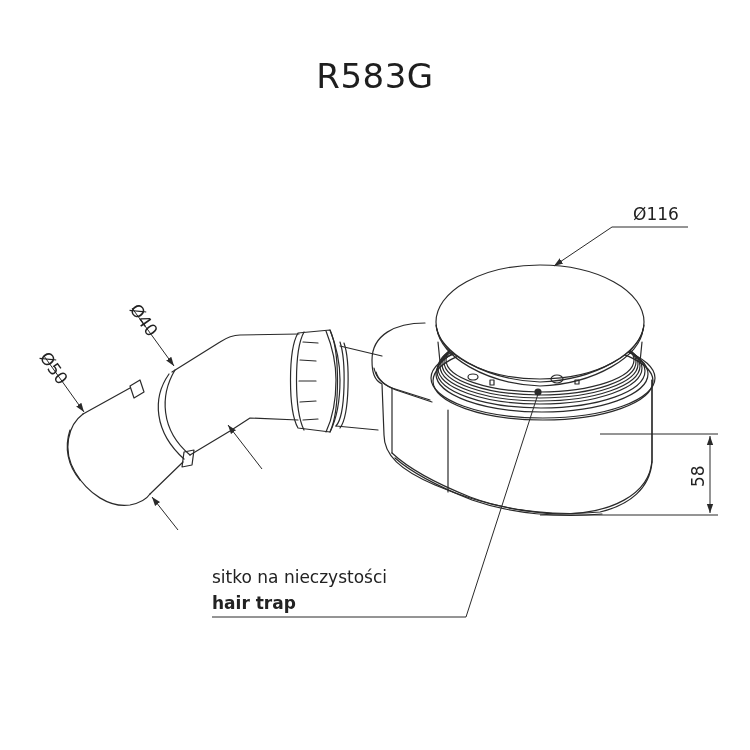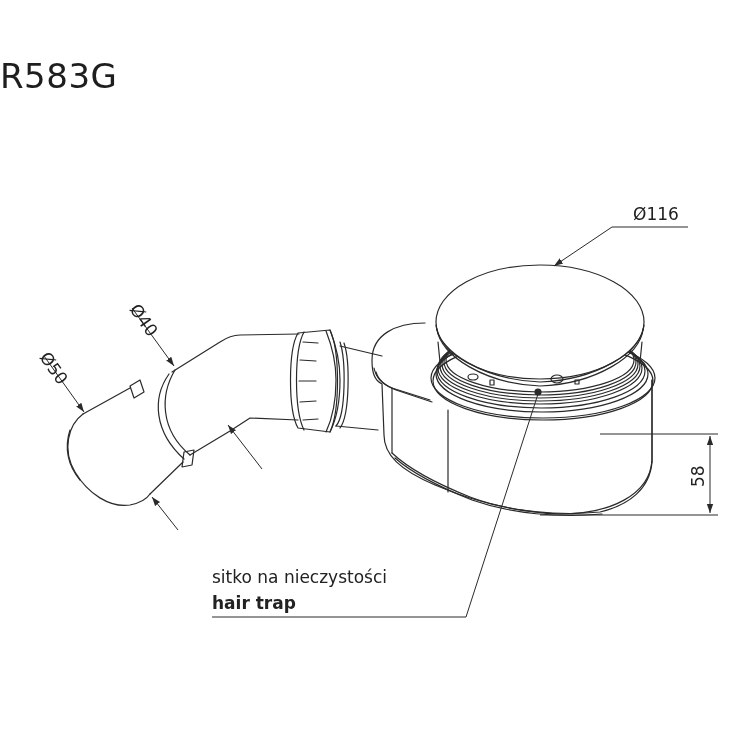--- a/index.html
+++ b/index.html
@@ -1,19 +1,19 @@
 <!DOCTYPE html>
 <html><head>
 <meta charset="utf-8">
 <style>
   html, body { margin: 0; padding: 0; background: #ffffff; }
   body { width: 750px; height: 750px; position: relative; overflow: hidden;
          font-family: "DejaVu Sans", "Liberation Sans", sans-serif; color: #222; }
   #drawing { position: absolute; left: 0; top: 0; width: 750px; height: 750px; }
-  .title { position: absolute; left: 0; width: 750px; top: 56px; 
+  .title { position: absolute; left: 0; width: 750px; top: 56px; text-align: center;
            font-size: 34px; letter-spacing: 0.5px; color: #1e1e1e; }
   .label { position: absolute; font-size: 17px; color: #222; white-space: nowrap; }
   .rot { transform-origin: 0 0; }
 </style>
 </head>
 <body>
 
 <div class="title">R583G</div>
 
 <svg id="drawing" viewBox="0 0 750 750" xmlns="http://www.w3.org/2000/svg">

